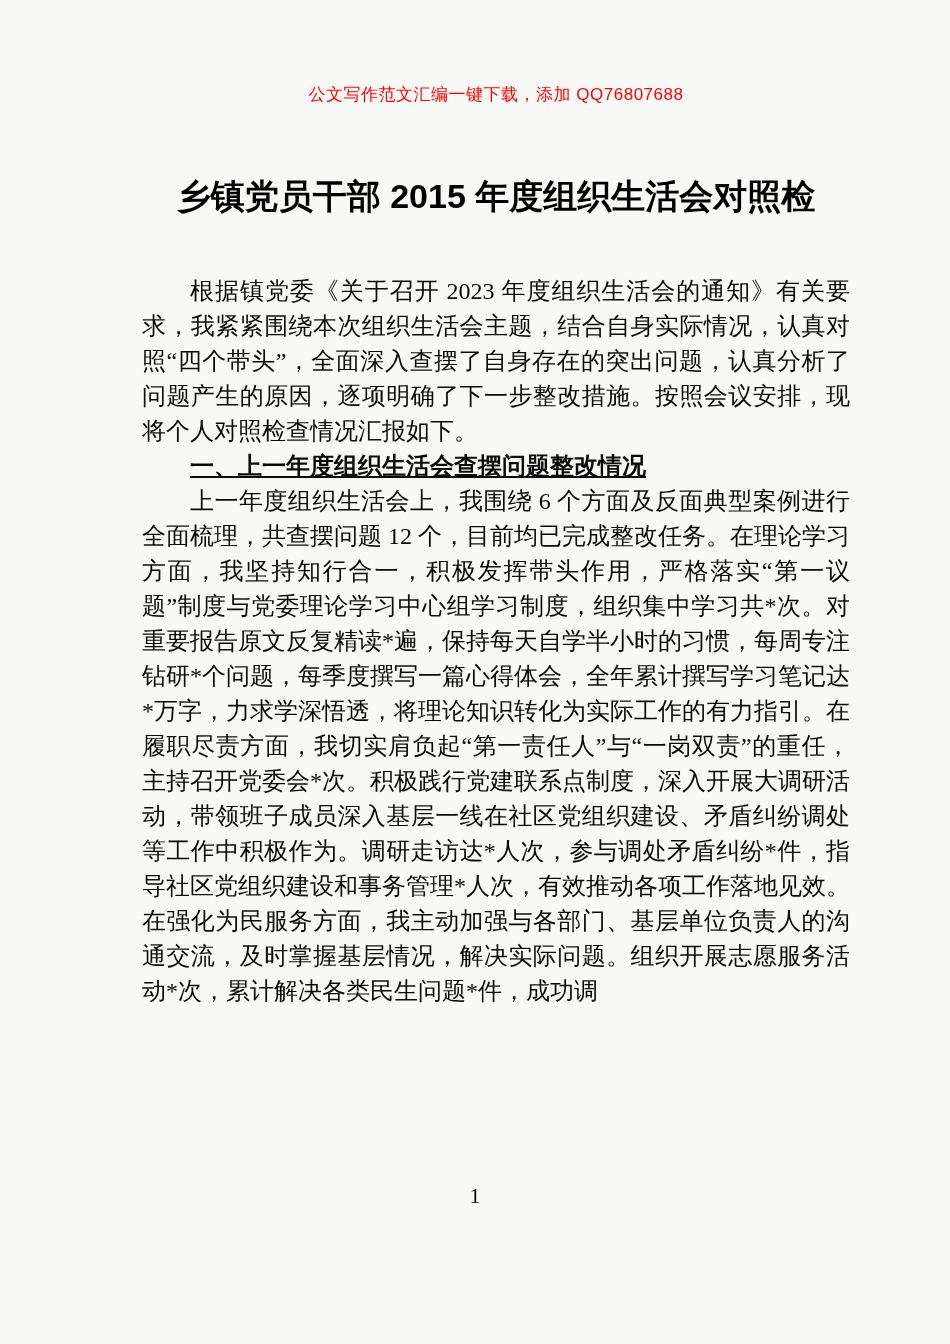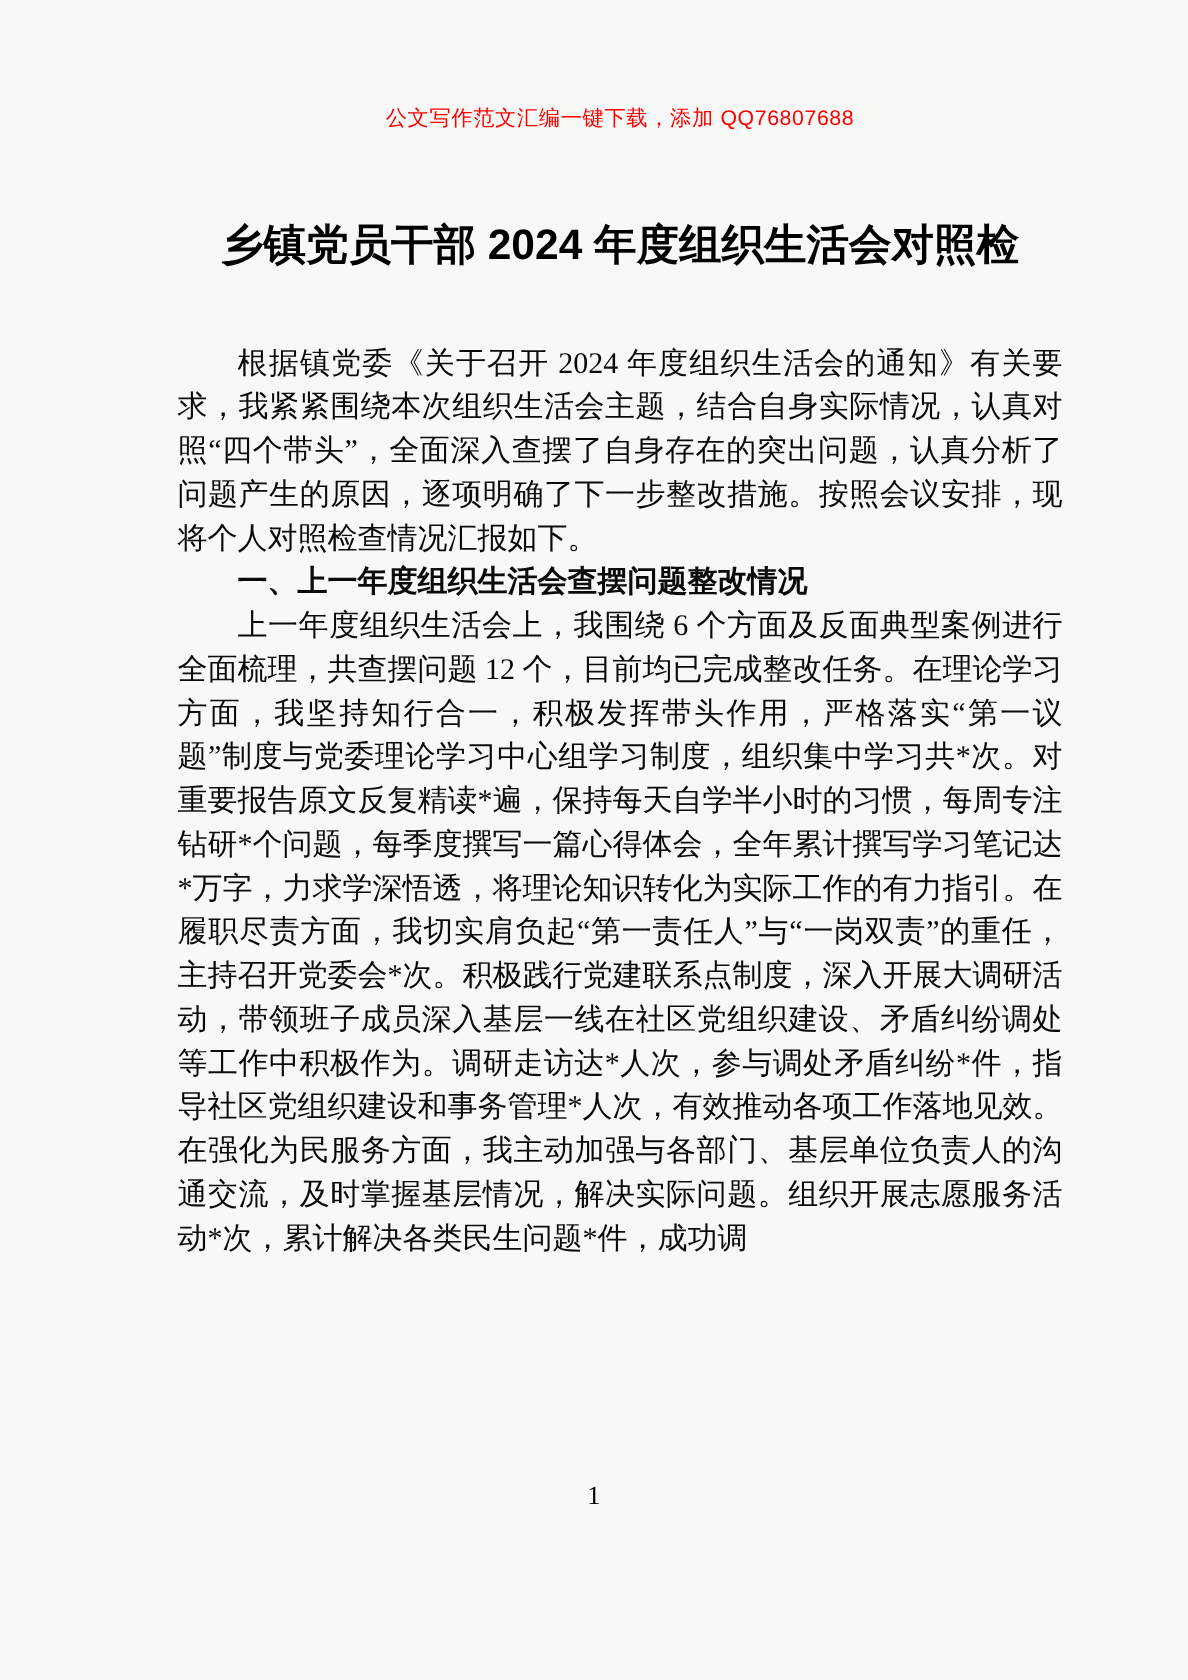--- a/index.html
+++ b/index.html
@@ -46,46 +46,47 @@
     font-weight: 500;
   }
   .doc-body p {
     margin: 0;
     padding: 0;
     text-indent: 2em;
     word-break: break-all;
   }
   .doc-body p.para-heading {
     font-weight: 600;
+    text-decoration: underline;
   }
   .page-number {
     position: absolute;
     left: 0;
     right: 0;
     top: 1184px;
     text-align: center;
     font-size: 21px;
     color: #000000;
     font-family: "Liberation Serif", serif;
   }
 </style>
 </head>
 <body>
 
 <div class="page">
 
   <div class="promo" style="color: rgb(254, 0, 0);">公文写作范文汇编一键下载，添加 QQ76807688</div>
 
   <h1 class="title">
-    <span style="display:block">乡镇党员干部 2024 年度组织生活会对照检</span>
+    <span style="display:block">乡镇党员干部 2015 年度组织生活会对照检</span>
   </h1>
 
   <div class="doc-body">
 
-      <p class="para-body">根据镇党委《关于召开 2024 年度组织生活会的通知》有关要求，我紧紧围绕本次组织生活会主题，结合自身实际情况，认真对照“四个带头”，全面深入查摆了自身存在的突出问题，认真分析了问题产生的原因，逐项明确了下一步整改措施。按照会议安排，现将个人对照检查情况汇报如下。</p>
+      <p class="para-body">根据镇党委《关于召开 2023 年度组织生活会的通知》有关要求，我紧紧围绕本次组织生活会主题，结合自身实际情况，认真对照“四个带头”，全面深入查摆了自身存在的突出问题，认真分析了问题产生的原因，逐项明确了下一步整改措施。按照会议安排，现将个人对照检查情况汇报如下。</p>
 
       <p class="para-heading">一、上一年度组织生活会查摆问题整改情况</p>
 
       <p class="para-body">上一年度组织生活会上，我围绕 6 个方面及反面典型案例进行全面梳理，共查摆问题 12 个，目前均已完成整改任务。在理论学习方面，我坚持知行合一，积极发挥带头作用，严格落实“第一议题”制度与党委理论学习中心组学习制度，组织集中学习共*次。对重要报告原文反复精读*遍，保持每天自学半小时的习惯，每周专注钻研*个问题，每季度撰写一篇心得体会，全年累计撰写学习笔记达*万字，力求学深悟透，将理论知识转化为实际工作的有力指引。在履职尽责方面，我切实肩负起“第一责任人”与“一岗双责”的重任，主持召开党委会*次。积极践行党建联系点制度，深入开展大调研活动，带领班子成员深入基层一线在社区党组织建设、矛盾纠纷调处等工作中积极作为。调研走访达*人次，参与调处矛盾纠纷*件，指导社区党组织建设和事务管理*人次，有效推动各项工作落地见效。在强化为民服务方面，我主动加强与各部门、基层单位负责人的沟通交流，及时掌握基层情况，解决实际问题。组织开展志愿服务活动*次，累计解决各类民生问题*件，成功调</p>
     </div>
 
   <div class="page-number">1</div>
 
 </div>
 

